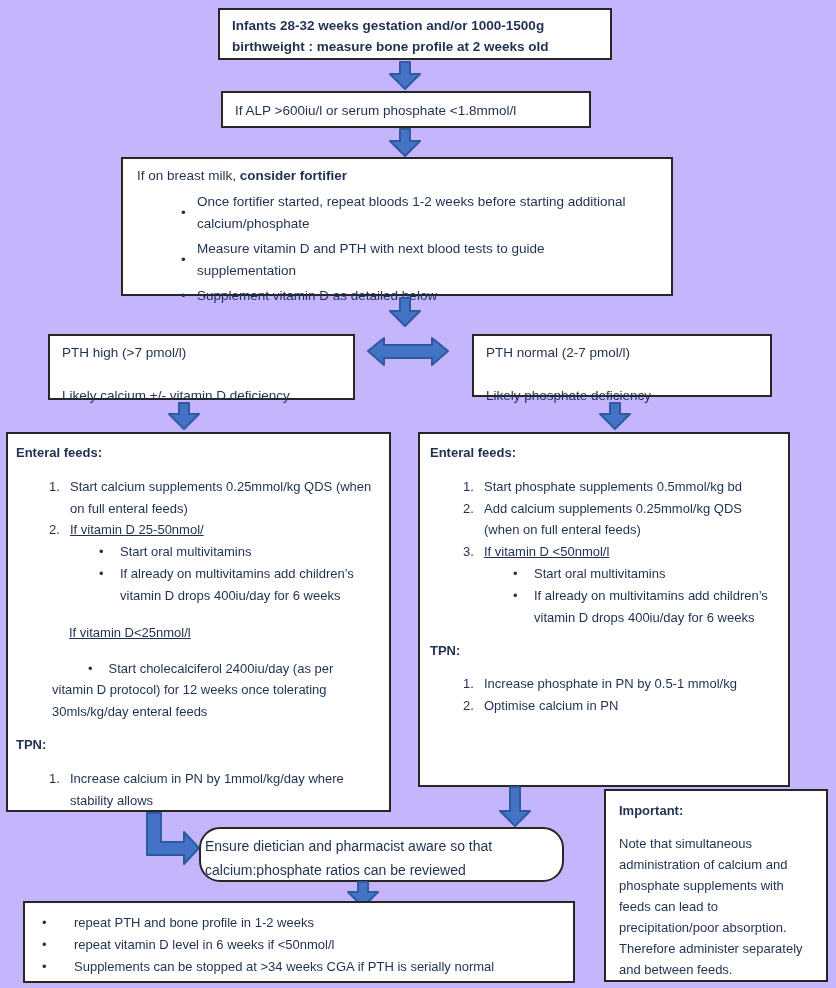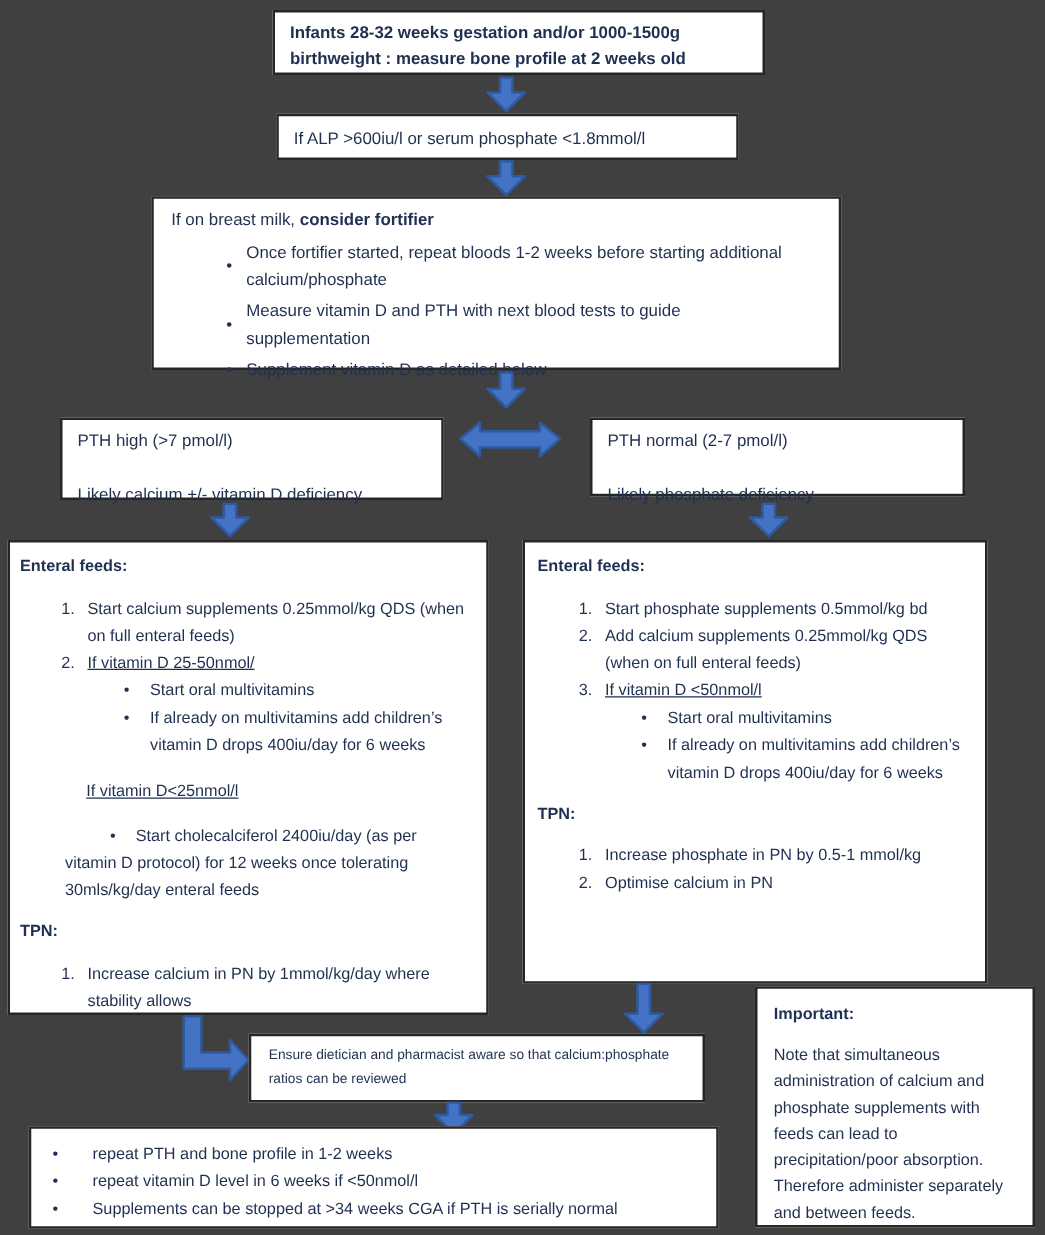--- a/index.html
+++ b/index.html
@@ -1,17 +1,17 @@
 <!DOCTYPE html>
 <html><head>
 <meta charset="utf-8">
 <style>
   html,body { margin:0; padding:0; background:#ffffff; }
   .canvas {
-    position:relative; width:836px; height:988px; background:#404040;
+    position:relative; width:836px; height:988px; background:#c4b5fd;
     font-family:"Liberation Sans", sans-serif; color:#1f3050;
     font-size:13px; line-height:1.6;
   }
   .bx {
     position:absolute; border:2px solid #262626; background:#ffffff;
     box-sizing:border-box;
   }
   .arr { position:absolute; }
   .arr polygon { fill:#4472C4; stroke:#2e5aa0; stroke-width:2; stroke-linejoin:round; }
 
@@ -37,21 +37,21 @@
   .sub-bullet { display:flex; margin-left:83px; line-height:1.68; }
   .sub-bullet::before { content:"\2022"; width:21px; flex:0 0 21px; }
   .u { text-decoration:underline; }
   .vitd-low-head { margin-left:53px; margin-top:16px; margin-bottom:14px; }
   .chole { margin-left:36px; width:304px; text-indent:36px; line-height:1.68; }
   .chole::before { content:"\2022"; margin-right:16px; }
   .chole .t { text-indent:0; }
   .tpn-heading { font-weight:700; margin-top:12px; margin-bottom:12px; }
 
   
-  #box-ensure { left:199px; top:827px; width:365px; height:55px; padding:6px 14px; font-size:11px; line-height:1.7; }
+  #box-ensure { left:199px; top:827px; width:365px; height:55px; padding:6px 4px; font-size:14px; line-height:1.7;border-radius:21px; }
   #box-followup { left:23px; top:901px; width:552px; height:82px; padding:9px 0; }
   .fu-bullet { display:flex; margin-left:17px; line-height:1.68; }
   .fu-bullet::before { content:"\2022"; width:32px; flex:0 0 32px; }
   #box-important { left:604px; top:789px; width:224px; height:193px; padding:9px 13px; line-height:1.62; }
   .imp-heading { font-weight:700; margin-bottom:12px; }
 
   
   #arrow-1 { left:388px; top:61px;  }
   #arrow-2 { left:388px; top:128px; }
   #arrow-3 { left:388px; top:297px; }

